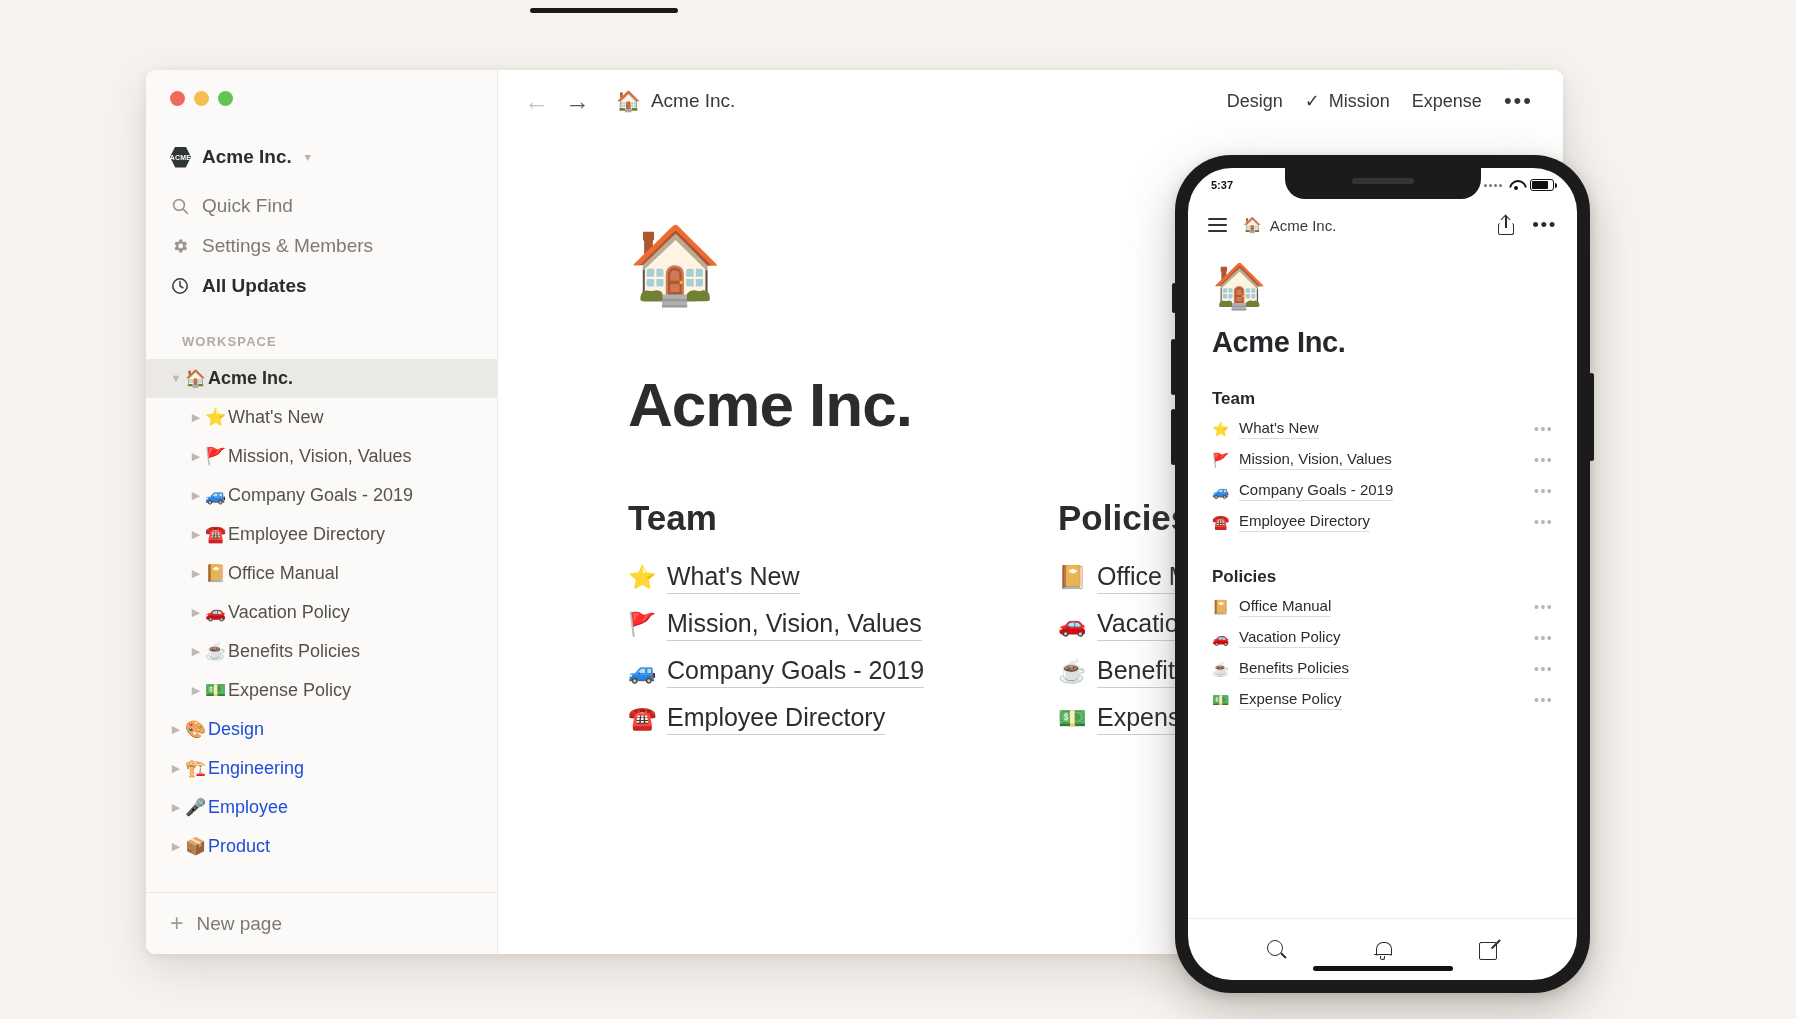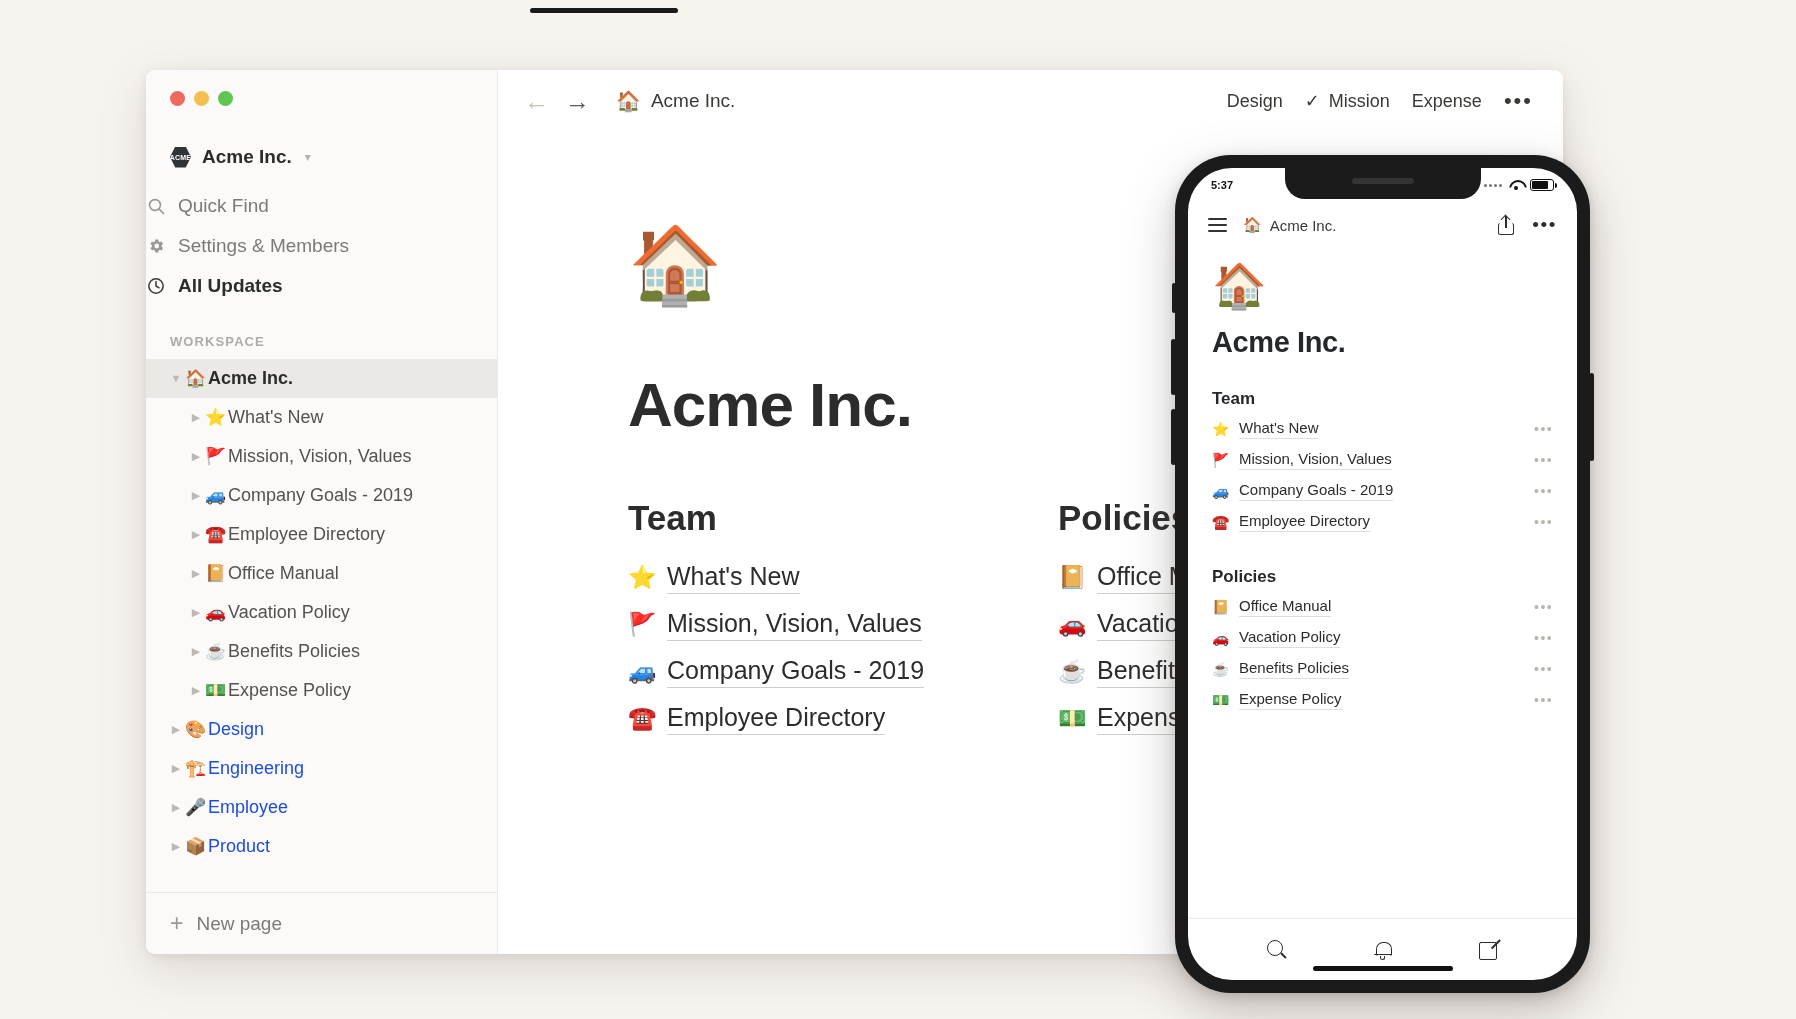--- a/index.html
+++ b/index.html
@@ -48,33 +48,33 @@
     display: flex; align-items: center; justify-content: center;
     color: #fff; font-size: 7px; font-weight: bold; letter-spacing: .2px;
     font-family: "Liberation Sans", sans-serif;
   }
   .ws-name { font-size: 19px; font-weight: 600; color: #2c2c2c; }
   .chev-updown { font-size: 12px; color: #b5b0ab; line-height: 1; margin-left: 2px; }
 
   .nav-list { margin-top: 10px; }
   .nav-item {
     display: flex; align-items: center; gap: 12px;
-    height: 40px; cursor: pointer; font-size: 19px;
+    height: 40px; padding-left: 24px; cursor: pointer; font-size: 19px;
   }
   .nav-item .nav-ico {
     width: 20px; height: 20px; display: flex; align-items: center; justify-content: center;
     color: #9b9792; flex: 0 0 20px;
   }
   .nav-item .nav-lbl { color: #7d7a76; }
   .nav-item.strong .nav-lbl { color: #2c2c2c; font-weight: 600; }
   .nav-item.strong .nav-ico { color: #3a3a3a; }
 
   .section-label {
     font-size: 13px; letter-spacing: 1.1px; color: #b0aba6;
-    font-weight: 600; padding: 28px 0 10px 24px;
+    font-weight: 600; padding: 28px 0 10px 24px; margin-left: 12px;
   }
 
   .tree { flex: 1; overflow: hidden; }
   .row {
     display: flex; align-items: center; height: 39px;
     cursor: pointer; font-size: 18px; color: #7d7a76;
   }
   .row.selected { background: #ebe9e6; }
   .row .arrow {
     width: 16px; flex: 0 0 16px; font-size: 11px; color: #bdb8b3;

